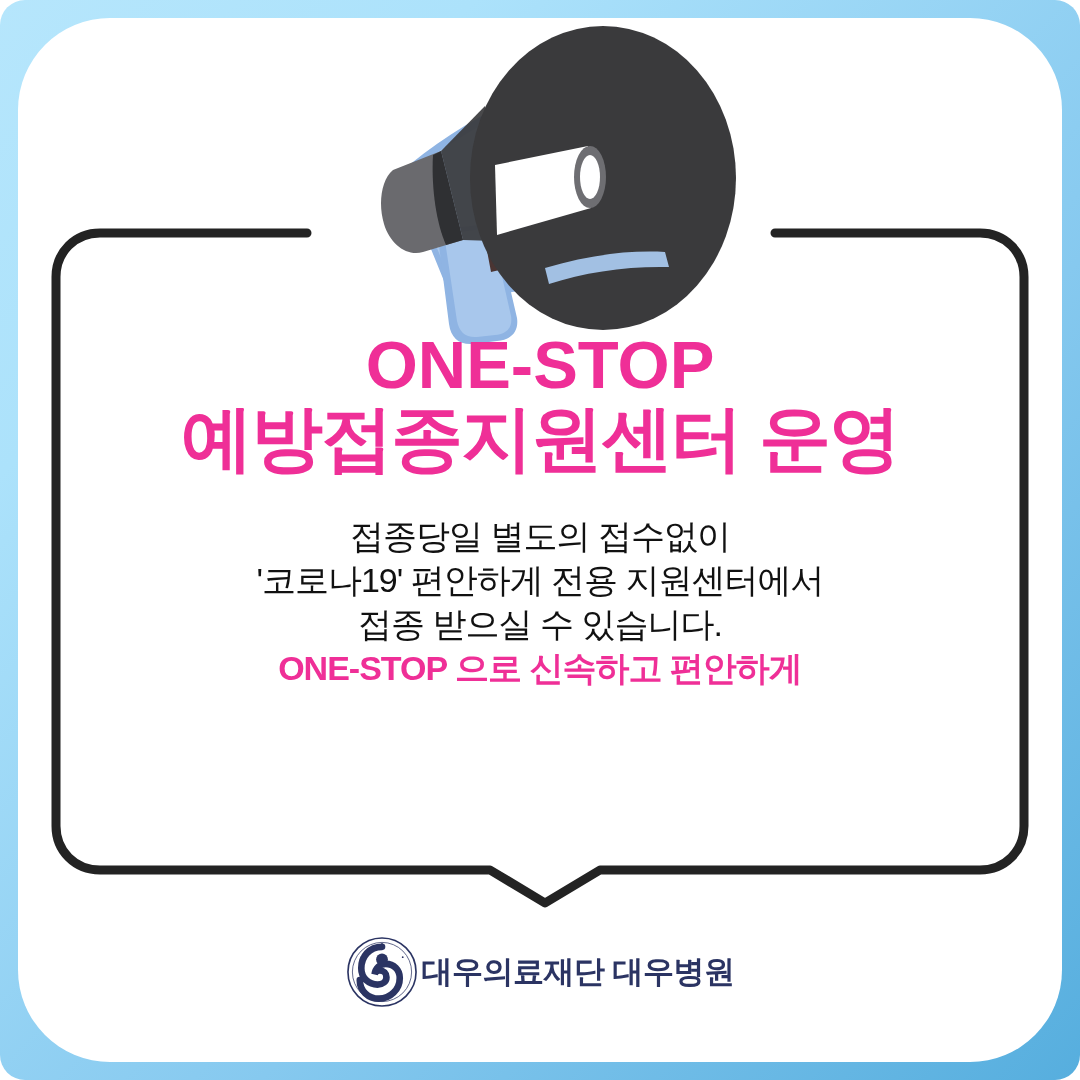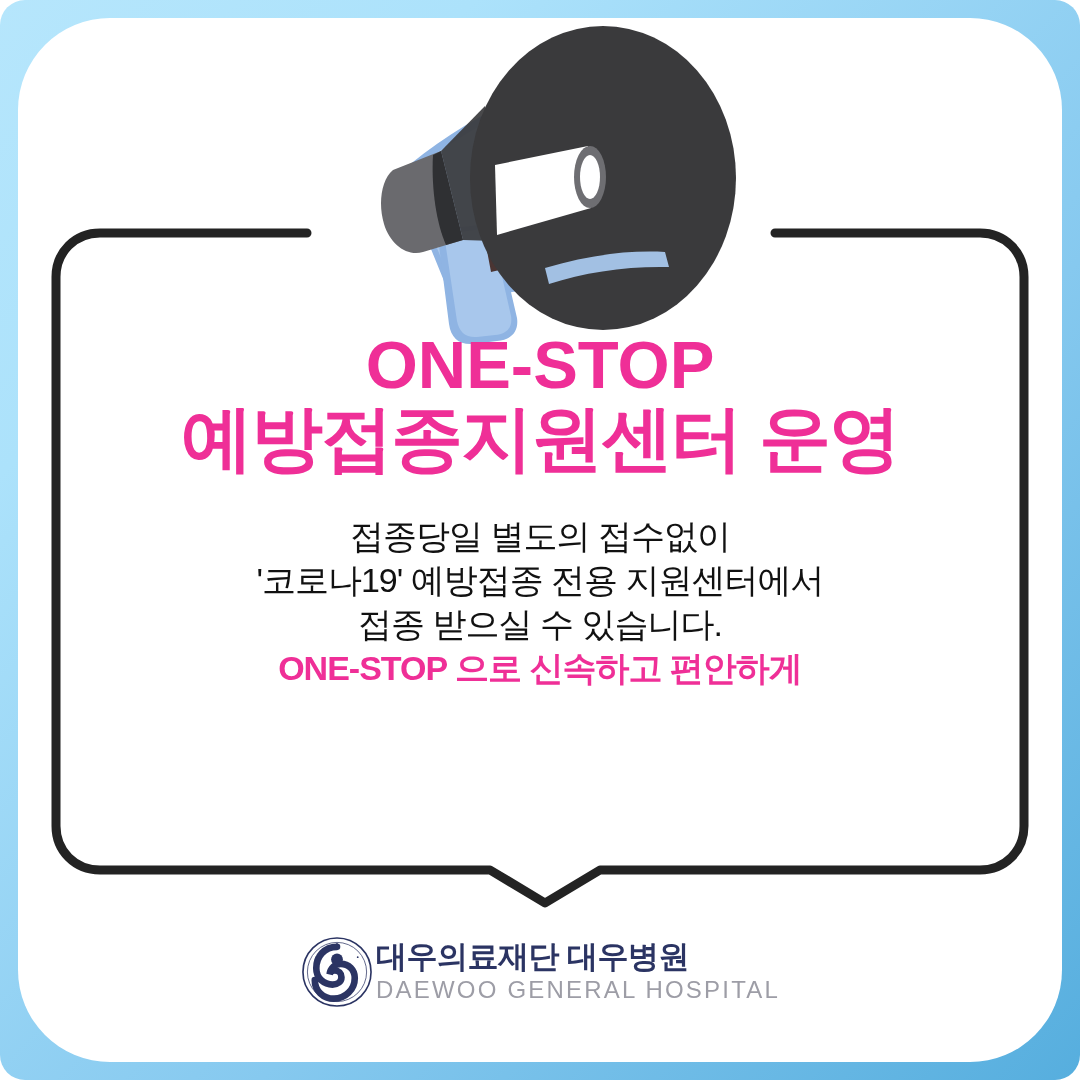--- a/index.html
+++ b/index.html
@@ -158,21 +158,21 @@
   </svg>
 
   <div id="textblock">
     <div class="title">
       <div class="title-en">ONE-STOP</div>
       <div class="title-ko">예방접종지원센터 운영</div>
     </div>
 
     <div class="body-lines">
       <span class="ln">접종당일 별도의 접수없이</span>
-      <span class="ln">'코로나19' 예방접종 전용 지원센터에서</span>
+      <span class="ln">'코로나19' 편안하게 전용 지원센터에서</span>
       <span class="ln">접종 받으실 수 있습니다.</span>
       <span class="ln pink">ONE-STOP 으로 신속하고 편안하게</span>
     </div>
   </div>
 
   <div id="footer">
     <svg id="emblem" viewBox="0 0 100 100">
       <circle cx="50" cy="50" r="46" fill="none" stroke="#2b3463" stroke-width="2.2"></circle>
       <circle cx="50" cy="50" r="40" fill="none" stroke="#2b3463" stroke-width="1"></circle>
 
@@ -180,17 +180,16 @@
       <circle cx="50" cy="33" r="8" fill="#2b3463"></circle>
 
       <g fill="#2b3463">
         <circle cx="22" cy="30" r="1.2"></circle>
           <circle cx="50" cy="12" r="1.2"></circle>
           <circle cx="78" cy="30" r="1.2"></circle>
       </g>
     </svg>
     <div id="wordmark">
       <div class="wm-ko">대우의료재단 대우병원</div>
-      <div class="wm-en">DAEWOO GENERAL HOSPITAL</div>
     </div>
   </div>
 
 </div>
 
 </body></html>

